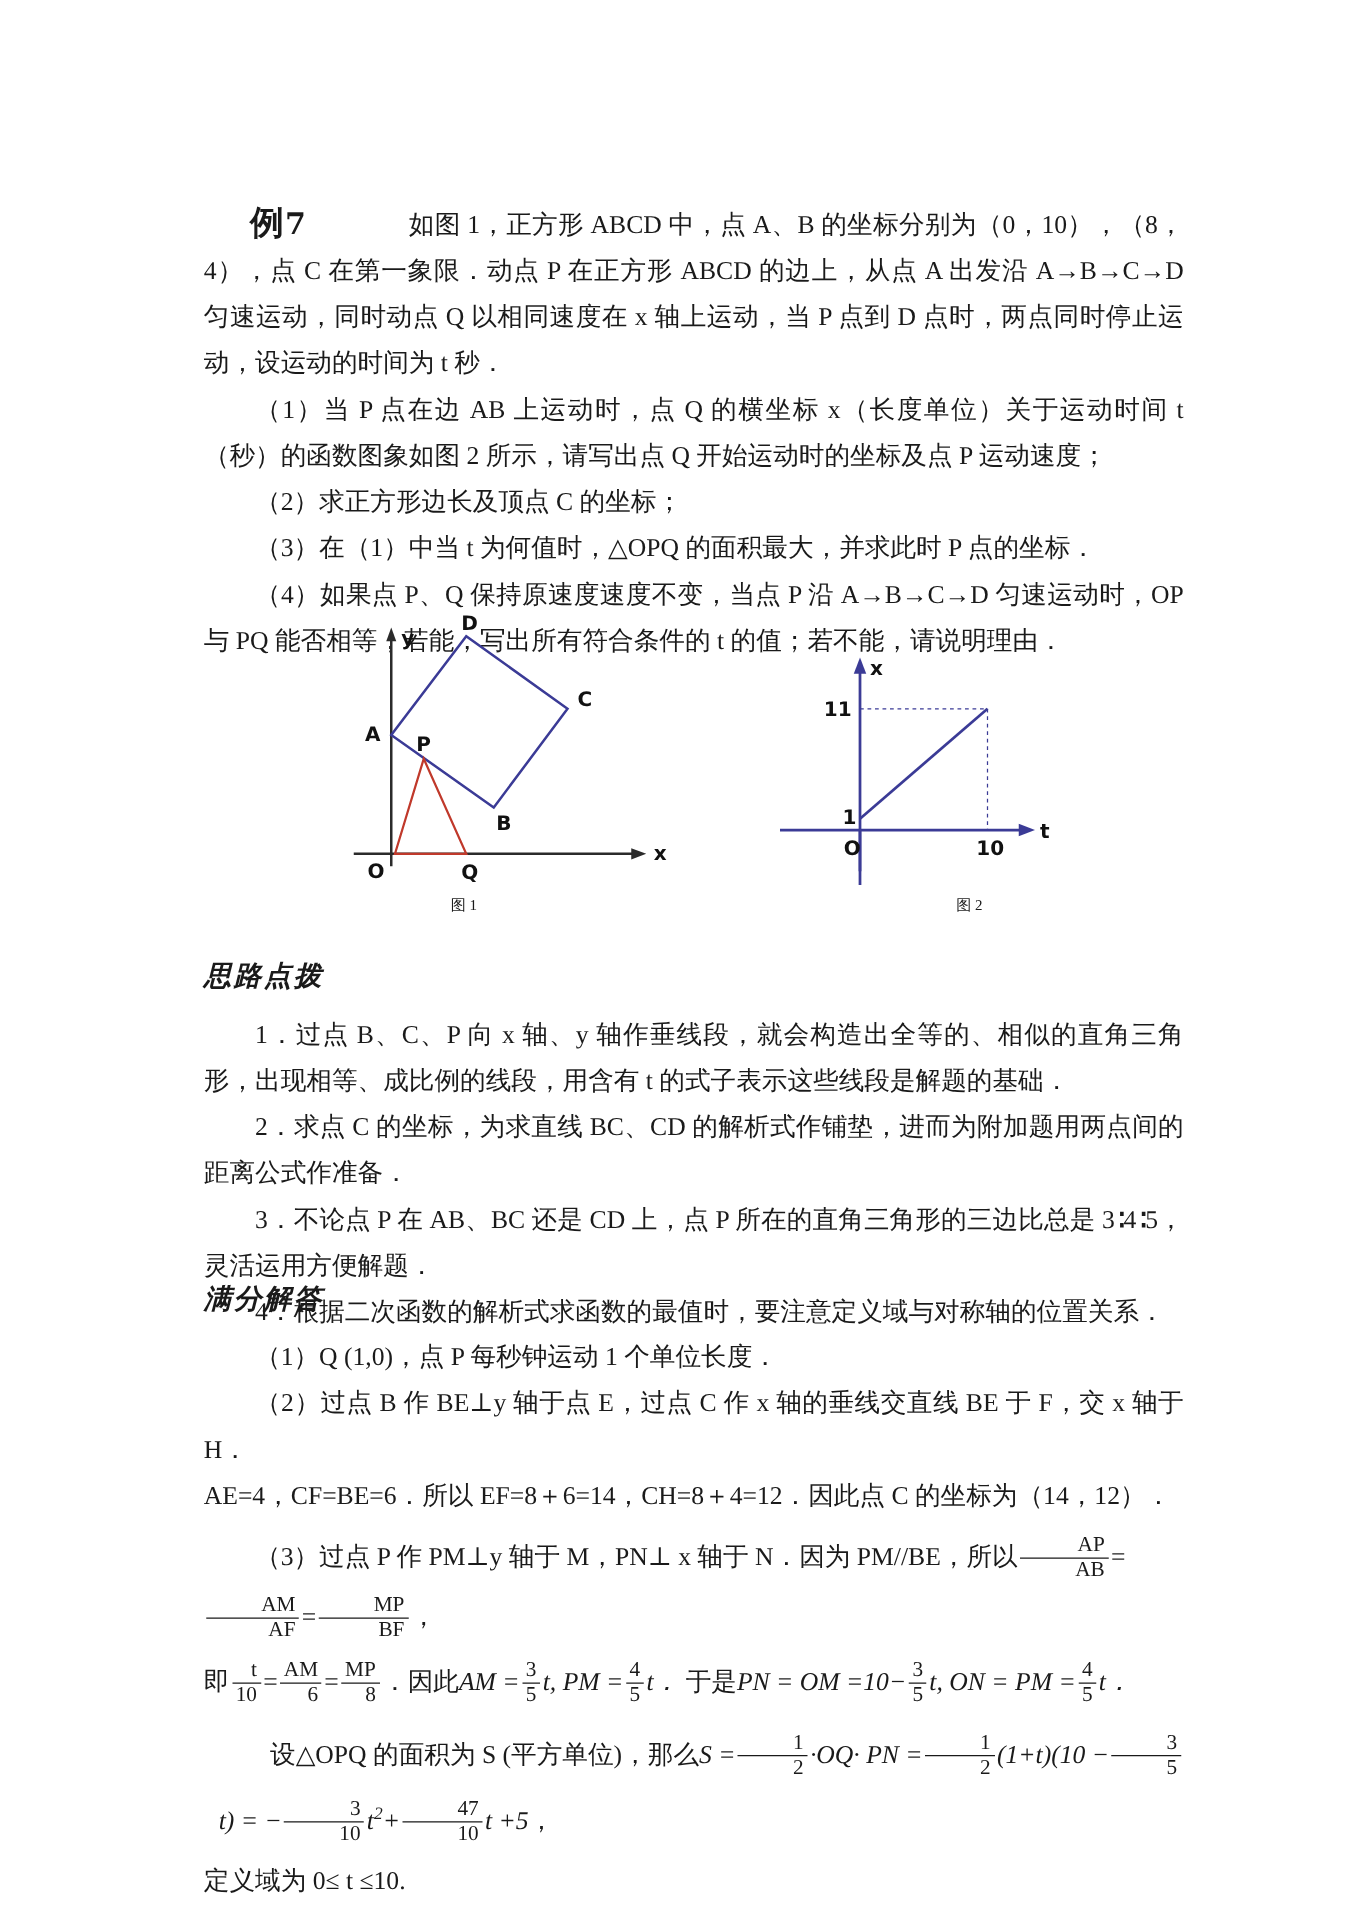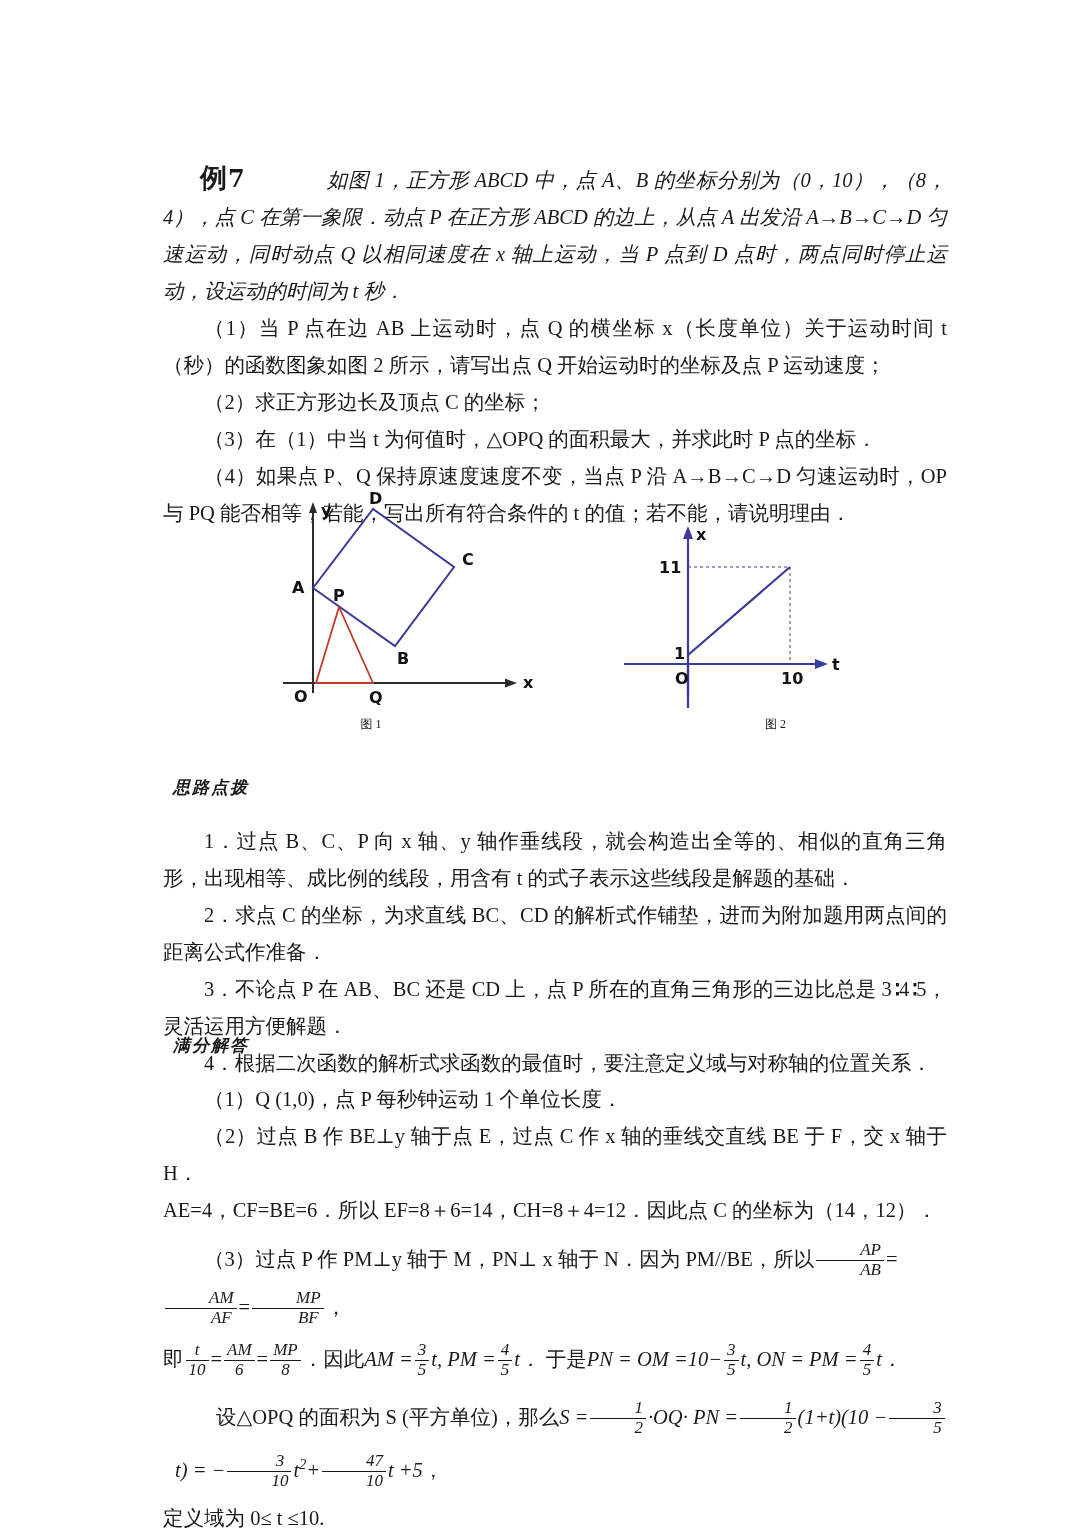--- a/index.html
+++ b/index.html
@@ -31,46 +31,45 @@
     font-weight:bold;
     font-size:27px;
     letter-spacing:1px;
     font-family:"DejaVu Serif","Liberation Serif",serif;
   }
   .ex-head .num{ font-size:24px; }
   .block-stem{
     position:absolute;
     left:0px; top:162px; width:784px;
   }
-  .block-stem .first-line{ text-indent:8.0em;font-style:italic; }
+  .block-stem .first-line{ text-indent:8.0em; }
   
   .sec-head{
     font-weight:bold;
-    font-size:17px;
+    font-size:22px;
     letter-spacing:2px;
     font-family:"DejaVu Serif","Liberation Serif",serif;
     font-style:italic;
-    margin:10px;
+    margin:0;
   }
   
   .figures{
     position:absolute;
     left:0; top:488px; width:784px; height:272px;
   }
   .fig-caption{
     position:absolute;
     font-size:12px;
     text-align:center;
   }
   
   .frac{
     display:inline-block;
     vertical-align:middle;
-    text-align:center;
-    font-style:italic;
+    text-align:right;
     line-height:1.08;
     margin:0 2px;
     position:relative;
     top:-1px;
   }
   .frac .n{ display:block; padding:0 3px; font-size:17px;}
   .frac .d{ display:block; padding:0 3px; border-top:1.2px solid #1a1a1a; font-size:17px;}
   sup.exp{ font-size:0.68em; vertical-align:super; font-style:italic;}
   .mathline{
     font-size:20.5px;

